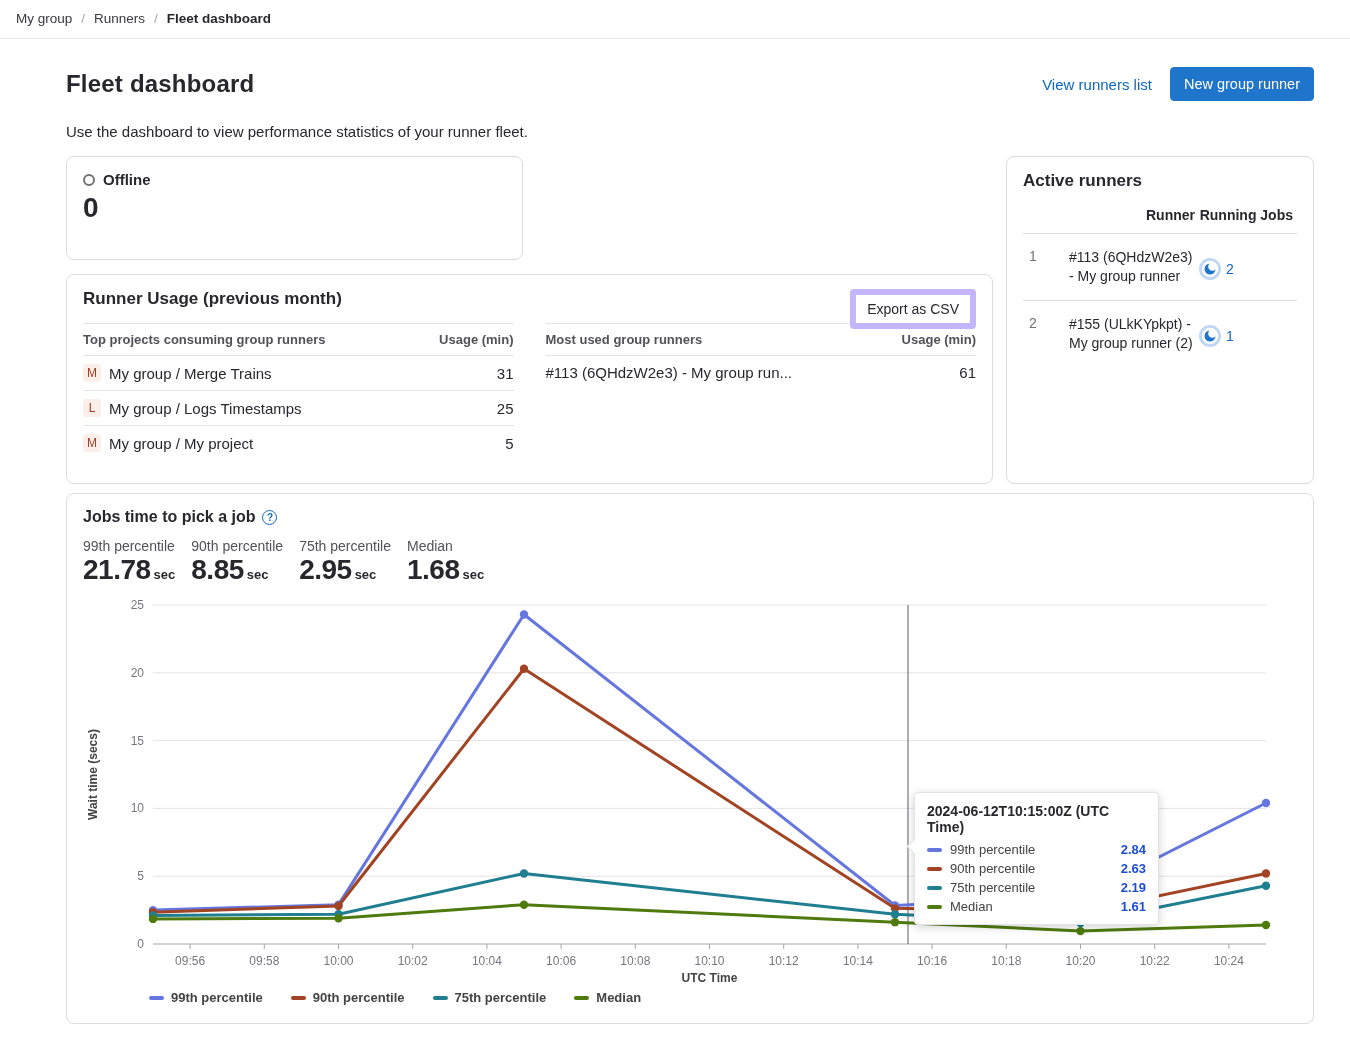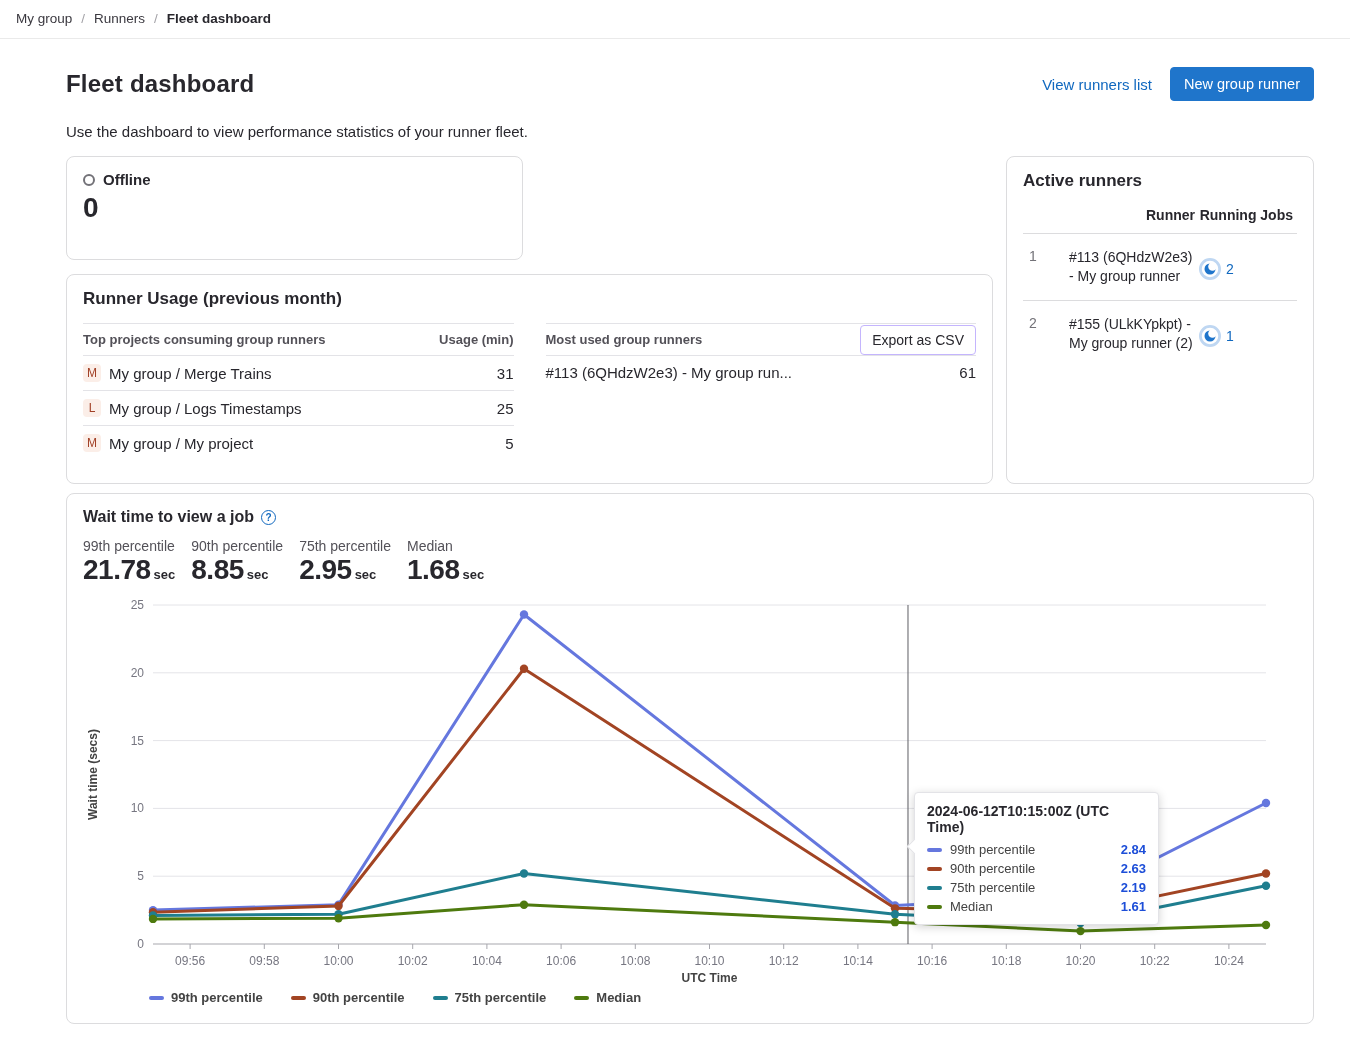--- a/index.html
+++ b/index.html
@@ -52,22 +52,22 @@
   .ar-index { color:#737278; font-size:16px; width: 46px; padding-left: 6px !important; }
   .ar-runner { width: 130px; line-height: 1.35; }
   .ar-jobs-cell { padding-top: 24px !important; }
   .ar-jobs { display:flex; align-items:center; gap:5px; }
   .ar-jobs a { color:#1068bf; text-decoration:none; cursor:pointer; }
 
   
   .runner-usage { grid-column: 1 / 3; grid-row: 2; position: relative; padding: 14px 16px 16px 16px; }
   .export-btn {
     position:absolute; top: 14px; right: 16px;
-    background:#fff; border:1px solid #c4b5fd; border-radius:4px;
-    font-size:14px; color:#28272d; padding: 6px 11px; cursor:pointer; font-family:inherit;margin-top:36px;
+    background:#fff; border:6px solid #c4b5fd; border-radius:4px;
+    font-size:14px; color:#28272d; padding: 6px 11px; cursor:pointer; font-family:inherit;
   }
   .usage-tables { display:flex; gap: 32px; margin-top: 14px; }
   .usage-table { flex:1; }
   .u-row { display:flex; align-items:center; justify-content:space-between; padding: 8px 0; border-bottom: 1px solid #e3e3e7; min-height: 33px; }
   .u-head { border-top: 1px solid #e3e3e7; font-size: 13px; font-weight: 700; color:#535158; }
   .u-row:last-child { border-bottom: none; }
   .u-name { display:flex; align-items:center; gap: 8px; font-size: 15px; }
   .u-val { font-size: 15px; }
   .avatar {
     width: 18px; height: 18px; border-radius: 4px; background:#fbeee8;
@@ -237,21 +237,21 @@
             <span class="u-val">61</span>
           </div>
         </div>
 
       </div>
     </div>
   </div>
 
   <div class="chart-card">
     <div class="chart-title-row">
-      <span class="chart-title">Wait time to view a job</span>
+      <span class="chart-title">Jobs time to pick a job</span>
       <span class="help-icon">?</span>
     </div>
 
     <div class="stats-row">
       <div class="stat">
         <div class="stat-label">99th percentile</div>
         <div class="stat-value"><span>21.78</span><span class="stat-unit">sec</span></div>
       </div>
       <div class="stat">
         <div class="stat-label">90th percentile</div>

